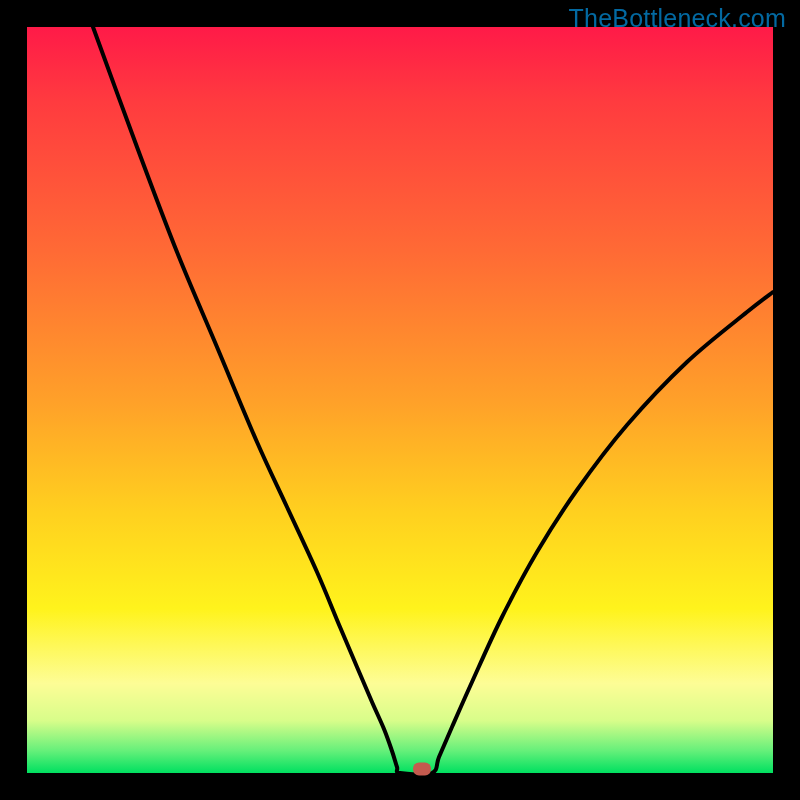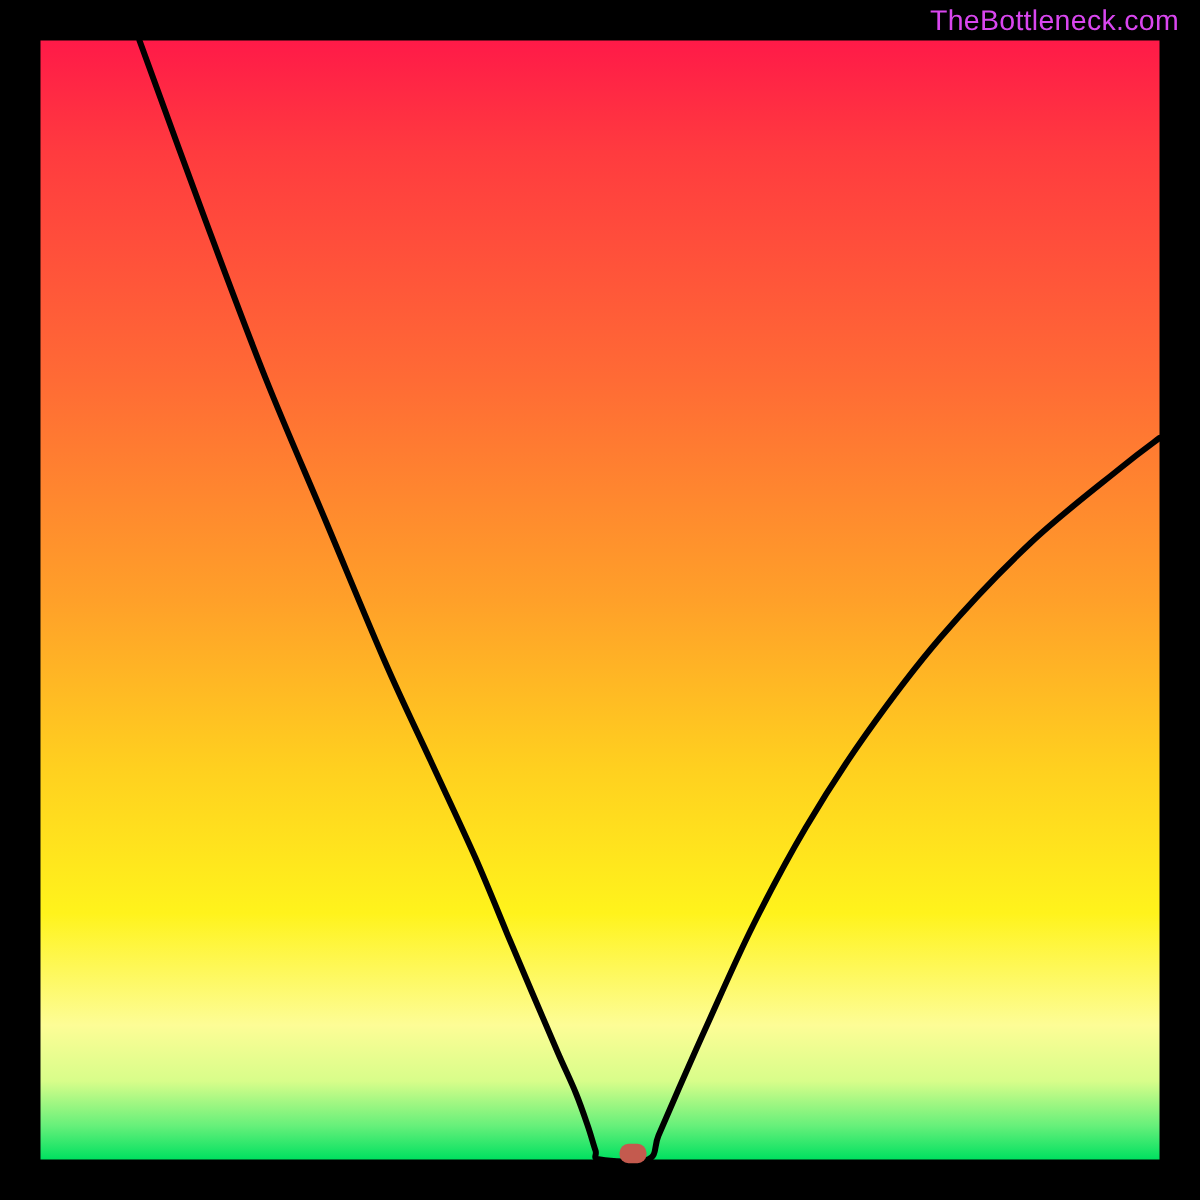--- a/index.html
+++ b/index.html
@@ -35,22 +35,22 @@
       #fff31c 78%,
       #fdfd96 88%,
       #d8fd8a 93%,
       #66f07a 97%,
       #00e060 100%);
   }
   .watermark {
     position: absolute;
     top: 4px;
     right: 14px;
-    color: #d946ef;
-    font-size: 19px;
+    color: #0369a1;
+    font-size: 25px;
     font-weight: 500;
     letter-spacing: 0.2px;
     user-select: none;
   }
   svg.curve {
     position: absolute;
     left: 0;
     top: 0;
     width: 746px;
     height: 746px;

